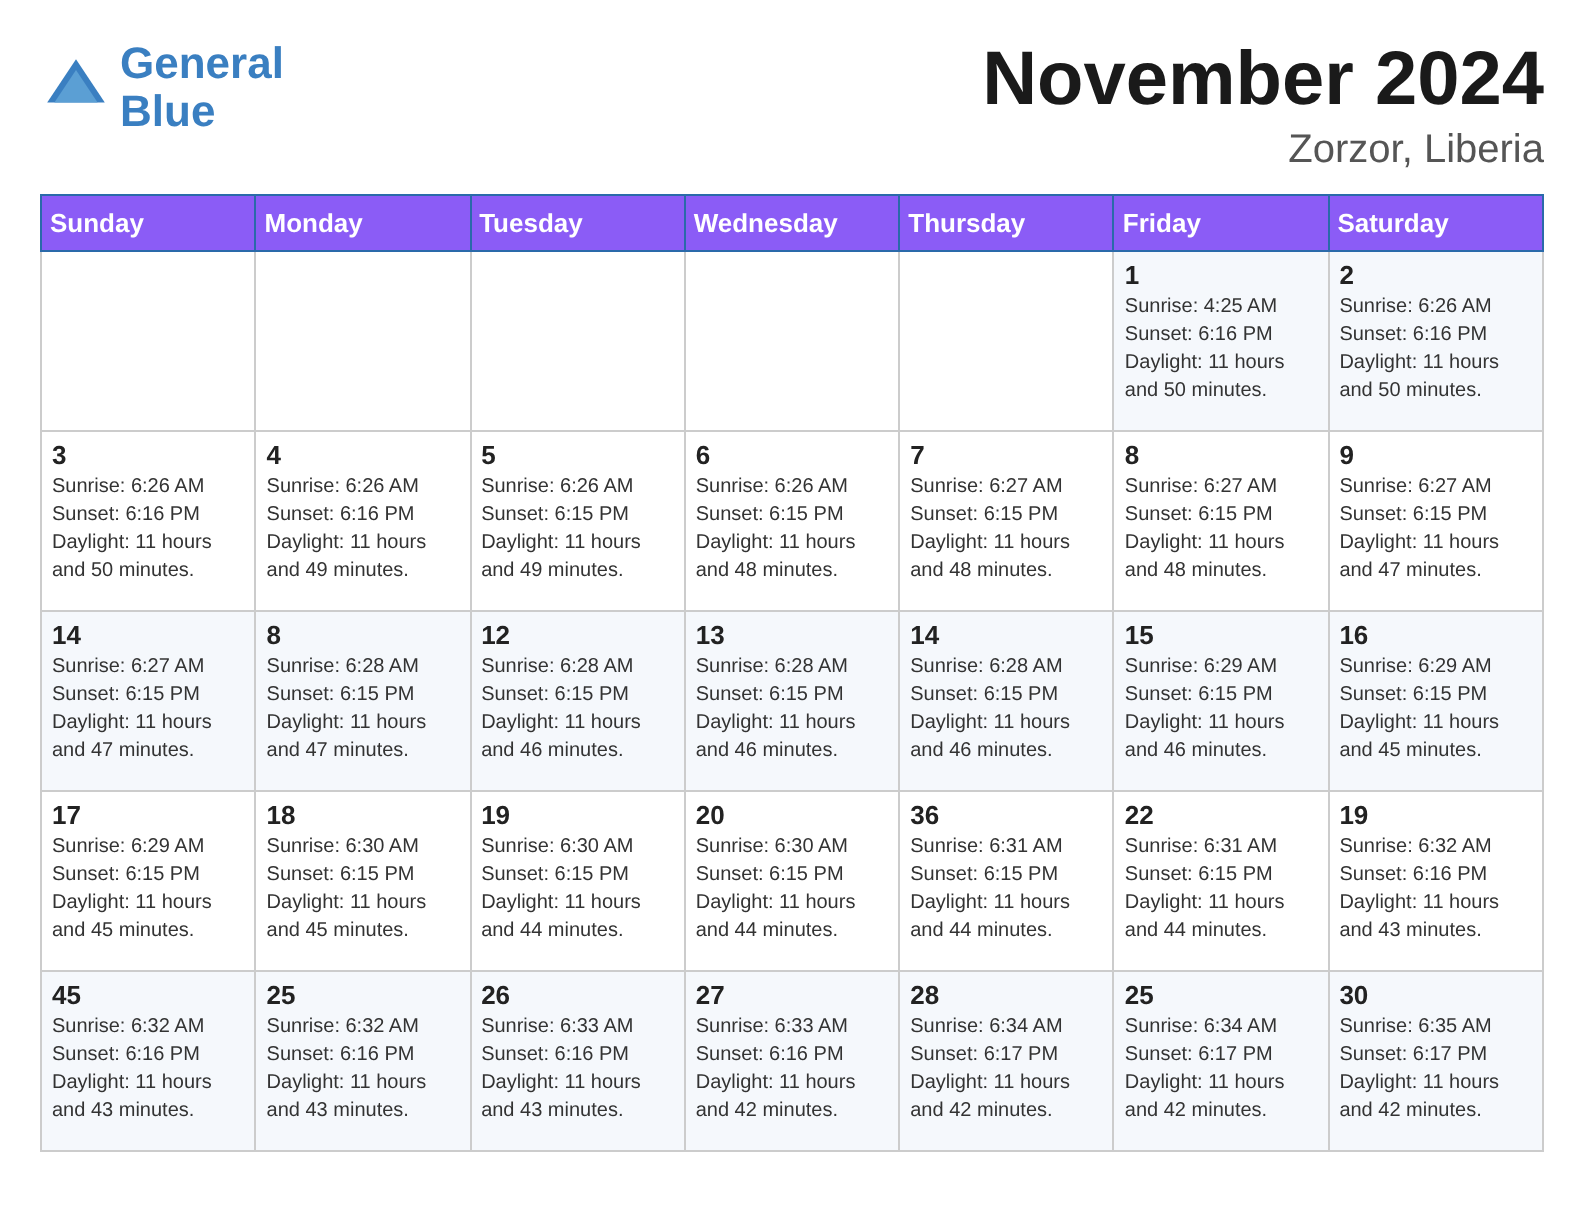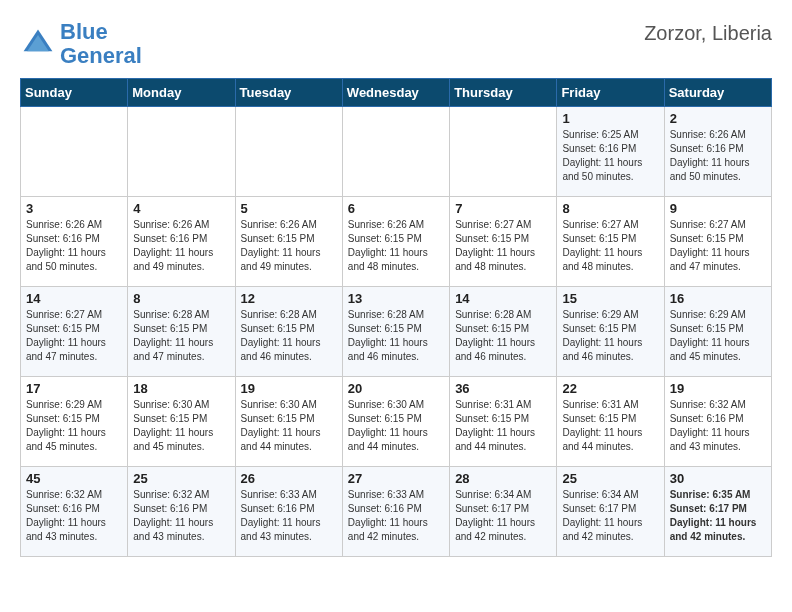--- a/index.html
+++ b/index.html
@@ -47,21 +47,21 @@
       font-size: 20px;
       color: #555;
       margin-top: 2px;
     }
     table {
       width: 100%;
       border-collapse: collapse;
       table-layout: fixed;
     }
     thead th {
-      background: #0c4a6e;
+      background: #8b5cf6;
       color: #fff;
       font-size: 13px;
       font-weight: bold;
       padding: 6px 4px;
       text-align: left;
       border: 1px solid #2a6aaa;
     }
     tbody td {
       vertical-align: top;
       border: 1px solid #ccc;
@@ -93,25 +93,26 @@
 </head>
 <body>
 
 <div class="header">
   <div class="logo">
     <svg class="logo-icon" viewBox="0 0 40 40">
       <polygon points="20,4 36,28 4,28" fill="#3a7fc1"></polygon>
       <polygon points="20,10 32,28 8,28" fill="#5b9fd4"></polygon>
     </svg>
     <div class="logo-text">
+      <div><span>General</span></div>
       <div style="color:#3a7fc1;">Blue</div>
-      <div><span>General</span></div>
     </div>
   </div>
   <div class="title-block">
+    <div class="month-title">November 2024</div>
     <div class="location">Zorzor, Liberia</div>
   </div>
 </div>
 
 <table>
   <thead>
     <tr>
     <th>Sunday</th>
         <th>Monday</th>
         <th>Tuesday</th>
@@ -123,21 +124,21 @@
   </thead>
   <tbody id="calendar-body">
   <tr>
         <td class="empty-cell"></td>
         <td class="empty-cell"></td>
         <td class="empty-cell"></td>
         <td class="empty-cell"></td>
         <td class="empty-cell"></td>
         <td>
           <span class="day-num">1</span>
-          <div class="day-info" style="white-space: pre-line;">Sunrise: 6:25 AM
+          <div class="day-info" style="white-space: pre-line;">Sunrise: 4:25 AM
 Sunset: 6:16 PM
 Daylight: 11 hours
 and 50 minutes.</div>
         </td>
         <td>
           <span class="day-num">2</span>
           <div class="day-info" style="white-space: pre-line;">Sunrise: 6:26 AM
 Sunset: 6:16 PM
 Daylight: 11 hours
 and 50 minutes.</div>
@@ -334,20 +335,20 @@
         </td>
         <td>
           <span class="day-num">25</span>
           <div class="day-info" style="white-space: pre-line;">Sunrise: 6:34 AM
 Sunset: 6:17 PM
 Daylight: 11 hours
 and 42 minutes.</div>
         </td>
         <td>
           <span class="day-num">30</span>
-          <div class="day-info" style="white-space: pre-line; font-weight: bold;">Sunrise: 6:35 AM
+          <div class="day-info" style="white-space: pre-line;">Sunrise: 6:35 AM
 Sunset: 6:17 PM
 Daylight: 11 hours
 and 42 minutes.</div>
         </td>
       </tr>
     </tbody>
 </table>
 
 </body></html>

